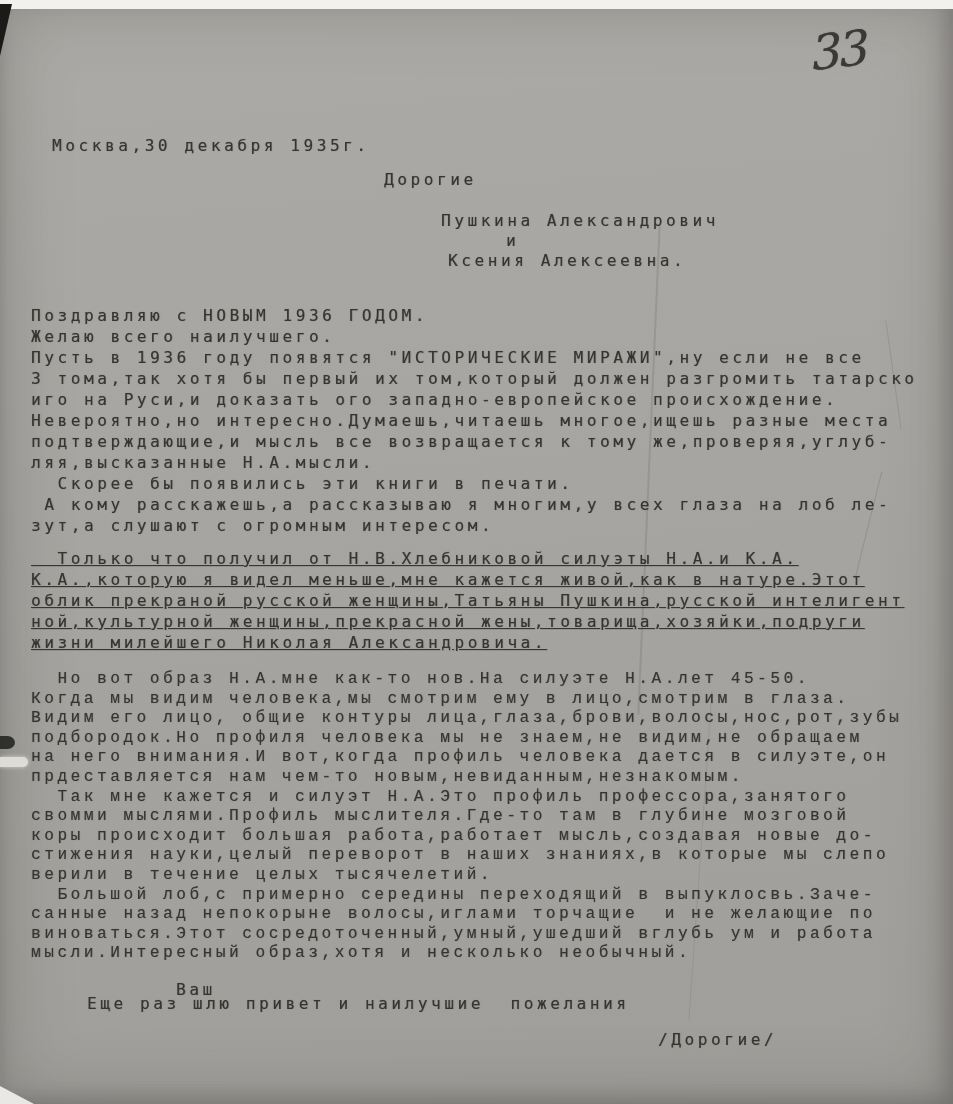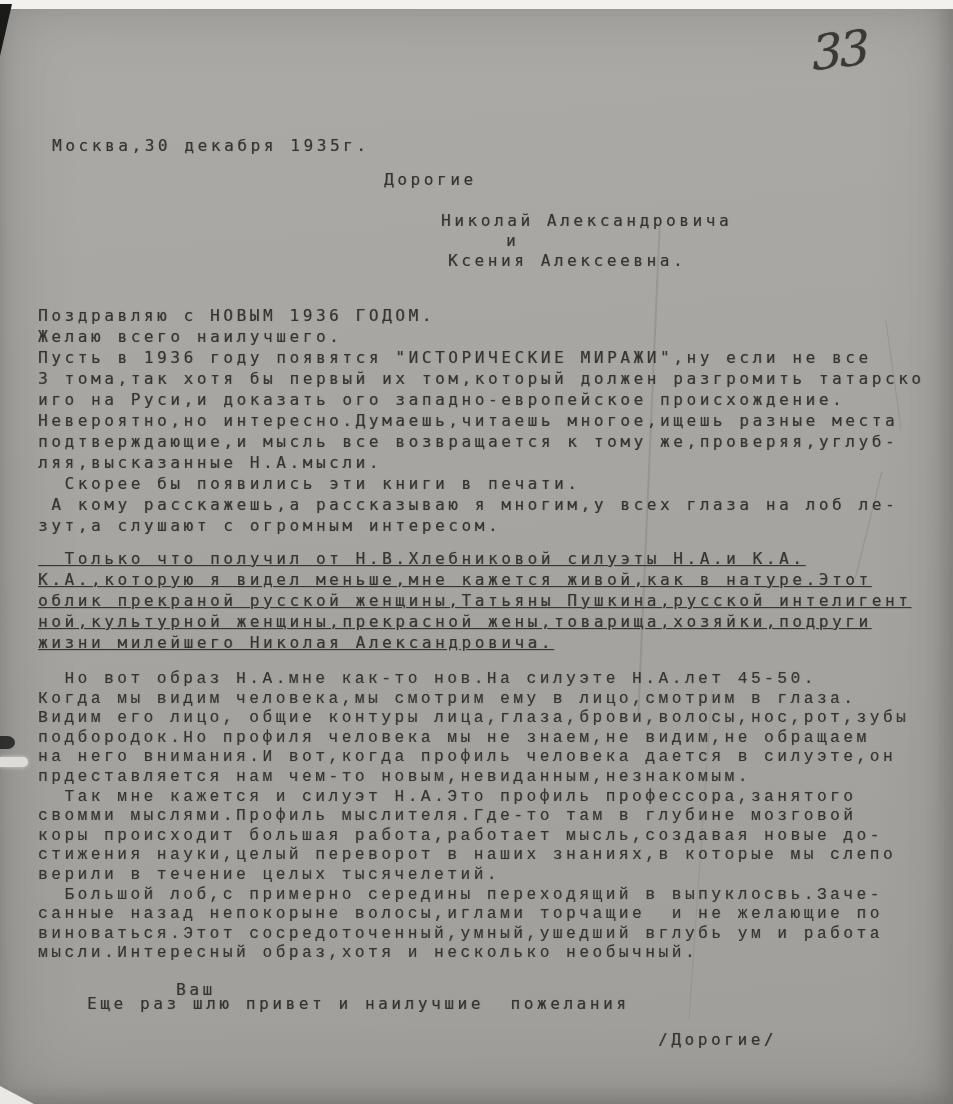--- a/index.html
+++ b/index.html
@@ -48,21 +48,21 @@
     font-size: 16px;
     letter-spacing: 3.6px;
     white-space: pre;
     text-shadow: 0.4px 0.3px 0.8px rgba(52,50,46,.55);
   }
   .dateline     { left: 52px;  top: 112px; margin-top: 24px; }
   .sal-intro    { left: 384px; top: 170px; text-align: right; }
   .recipient-1  { left: 441px; top: 211px; }
   .conjunction  { left: 506px; top: 231px; }
   .recipient-2  { left: 448px; top: 251px; }
-  .para         { left: 38px; line-height: 21px; }
+  .para         { left: 31px; line-height: 21px; }
   .para-1       { top: 305px; }
   .para-2       { top: 548px; text-decoration: underline; }
   .para-3       { top: 670px; line-height: 19.6px; font-family: Liberation Mono, monospace; }
   .closing      { left: 87px;  top: 994px; text-align: center; }
   .signoff      { left: 176px; top: 980px; }
   .signature    { left: 658px; top: 1030px; }
 
   
   .pagenum {
     position: absolute; left: 812px; top: 22px;
@@ -89,21 +89,21 @@
   <div class="crease crease-2"></div>
   <div class="crease crease-3"></div>
   <div class="crease crease-4"></div>
 
   <div class="pagenum">33</div>
 
   <div class="typed dateline">Москва,30 декабря 1935г.</div>
 
   <div class="typed sal-intro">Дорогие</div>
 
-  <div class="typed recipient-1">Николай Александровича</div>
+  <div class="typed recipient-1">Пушкина Александрович</div>
 
   <div class="typed conjunction">и</div>
 
   <div class="typed recipient-2">Ксения Алексеевна.</div>
 
   <div class="typed para para-1">Поздравляю с НОВЫМ 1936 ГОДОМ.
 Желаю всего наилучшего.
 Пусть в 1936 году появятся "ИСТОРИЧЕСКИЕ МИРАЖИ",ну если не все
 3 тома,так хотя бы первый их том,который должен разгромить татарско
 иго на Руси,и доказать ого западно-европейское происхождение.

